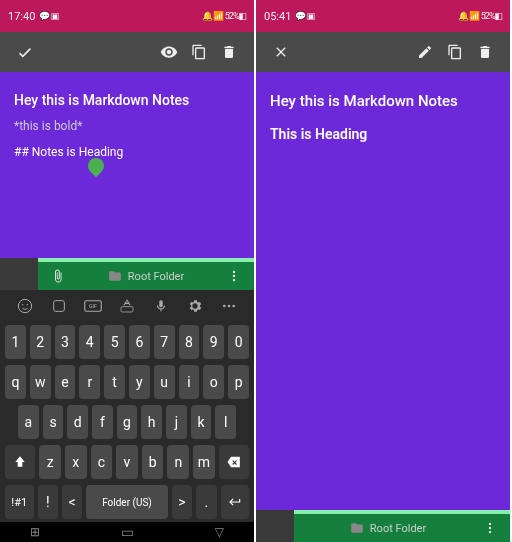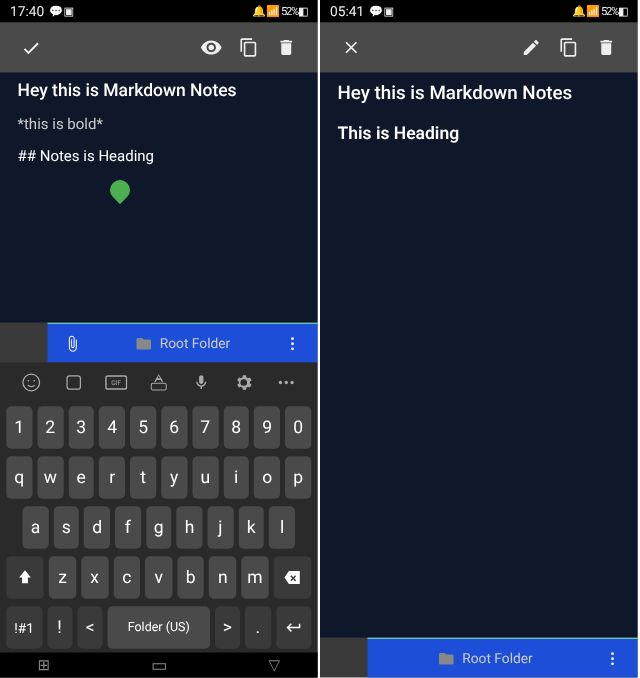--- a/index.html
+++ b/index.html
@@ -1,31 +1,31 @@
 <!DOCTYPE html>
 <html><head>
 <meta charset="utf-8">
 <style>
   * { margin: 0; padding: 0; box-sizing: border-box; }
   body { background: #fff; font-family: -apple-system, Roboto, sans-serif; display: flex; gap: 2px; }
   .phone { width: 254px; height: 542px; background: #3a3a3a; display: flex; flex-direction: column; color: #fff; position: relative; }
-  .status-bar { height: 18px; background: #000000; display: flex; align-items: center; justify-content: space-between; padding: 0 8px; font-size: 11px; color: #eee; }
+  .status-bar { height: 32px; background: #be185d; display: flex; align-items: center; justify-content: space-between; padding: 0 8px; font-size: 11px; color: #eee; }
   .status-left, .status-right { display: flex; align-items: center; gap: 4px; }
   .status-icons { font-size: 9px; letter-spacing: -1px; }
   .toolbar { height: 40px; background: #4a4a4a; display: flex; align-items: center; padding: 0 10px; }
   .toolbar .spacer { flex: 1; }
   .tb-icon { width: 30px; height: 30px; display: flex; align-items: center; justify-content: center; cursor: pointer; }
   .tb-icon svg { fill: #eee; }
-  .content { flex: 1; padding: 4px 14px; background: #0f172a; font-size: 13px; line-height: 1.6; position: relative; }
+  .content { flex: 1; padding: 17px 14px; background: #6d28d9; font-size: 13px; line-height: 1.6; position: relative; }
   .content .title { font-weight: 500; font-size: 14px; margin-bottom: 6px; }
   .content .raw { font-size: 12px; color: #ccc; }
   .content .bold-italic { font-style: italic; font-size: 11px; color: #ccc; }
   .content .heading { font-weight: 600; font-size: 14px; }
   .cursor-drop { position: absolute; width: 16px; height: 16px; background: #4caf50; border-radius: 50% 50% 50% 0; transform: rotate(-45deg); }
-  .bottom-bar { height: 32px; background: #1d4ed8; display: flex; align-items: center; padding: 0 10px; gap: 8px; border-top: 1px solid #86efac; margin-left: 38px; }
+  .bottom-bar { height: 32px; background: #15803d; display: flex; align-items: center; padding: 0 10px; gap: 8px; border-top: 4px solid #86efac; margin-left: 38px; }
   .bottom-bar .spacer { flex: 1; }
   .folder-chip { display: flex; align-items: center; gap: 6px; font-size: 11px; color: #ccc; }
   .keyboard { background: #2a2a2a; }
   .kb-suggest { height: 32px; display: flex; align-items: center; justify-content: space-around; padding: 0 8px; }
   .kb-suggest .s-icon { width: 24px; height: 24px; display: flex; align-items: center; justify-content: center; }
   .kb-row { display: flex; gap: 4px; padding: 3px 5px; justify-content: center; }
   .key { flex: 1; height: 34px; background: #4a4a4a; border-radius: 4px; display: flex; align-items: center; justify-content: center; font-size: 14px; color: #fff; cursor: pointer; position: relative; }
   .key.dark { background: #3a3a3a; }
   .key.wide { flex: 1.4; }
   .key.space { flex: 4; font-size: 10px; background: #4a4a4a; }

